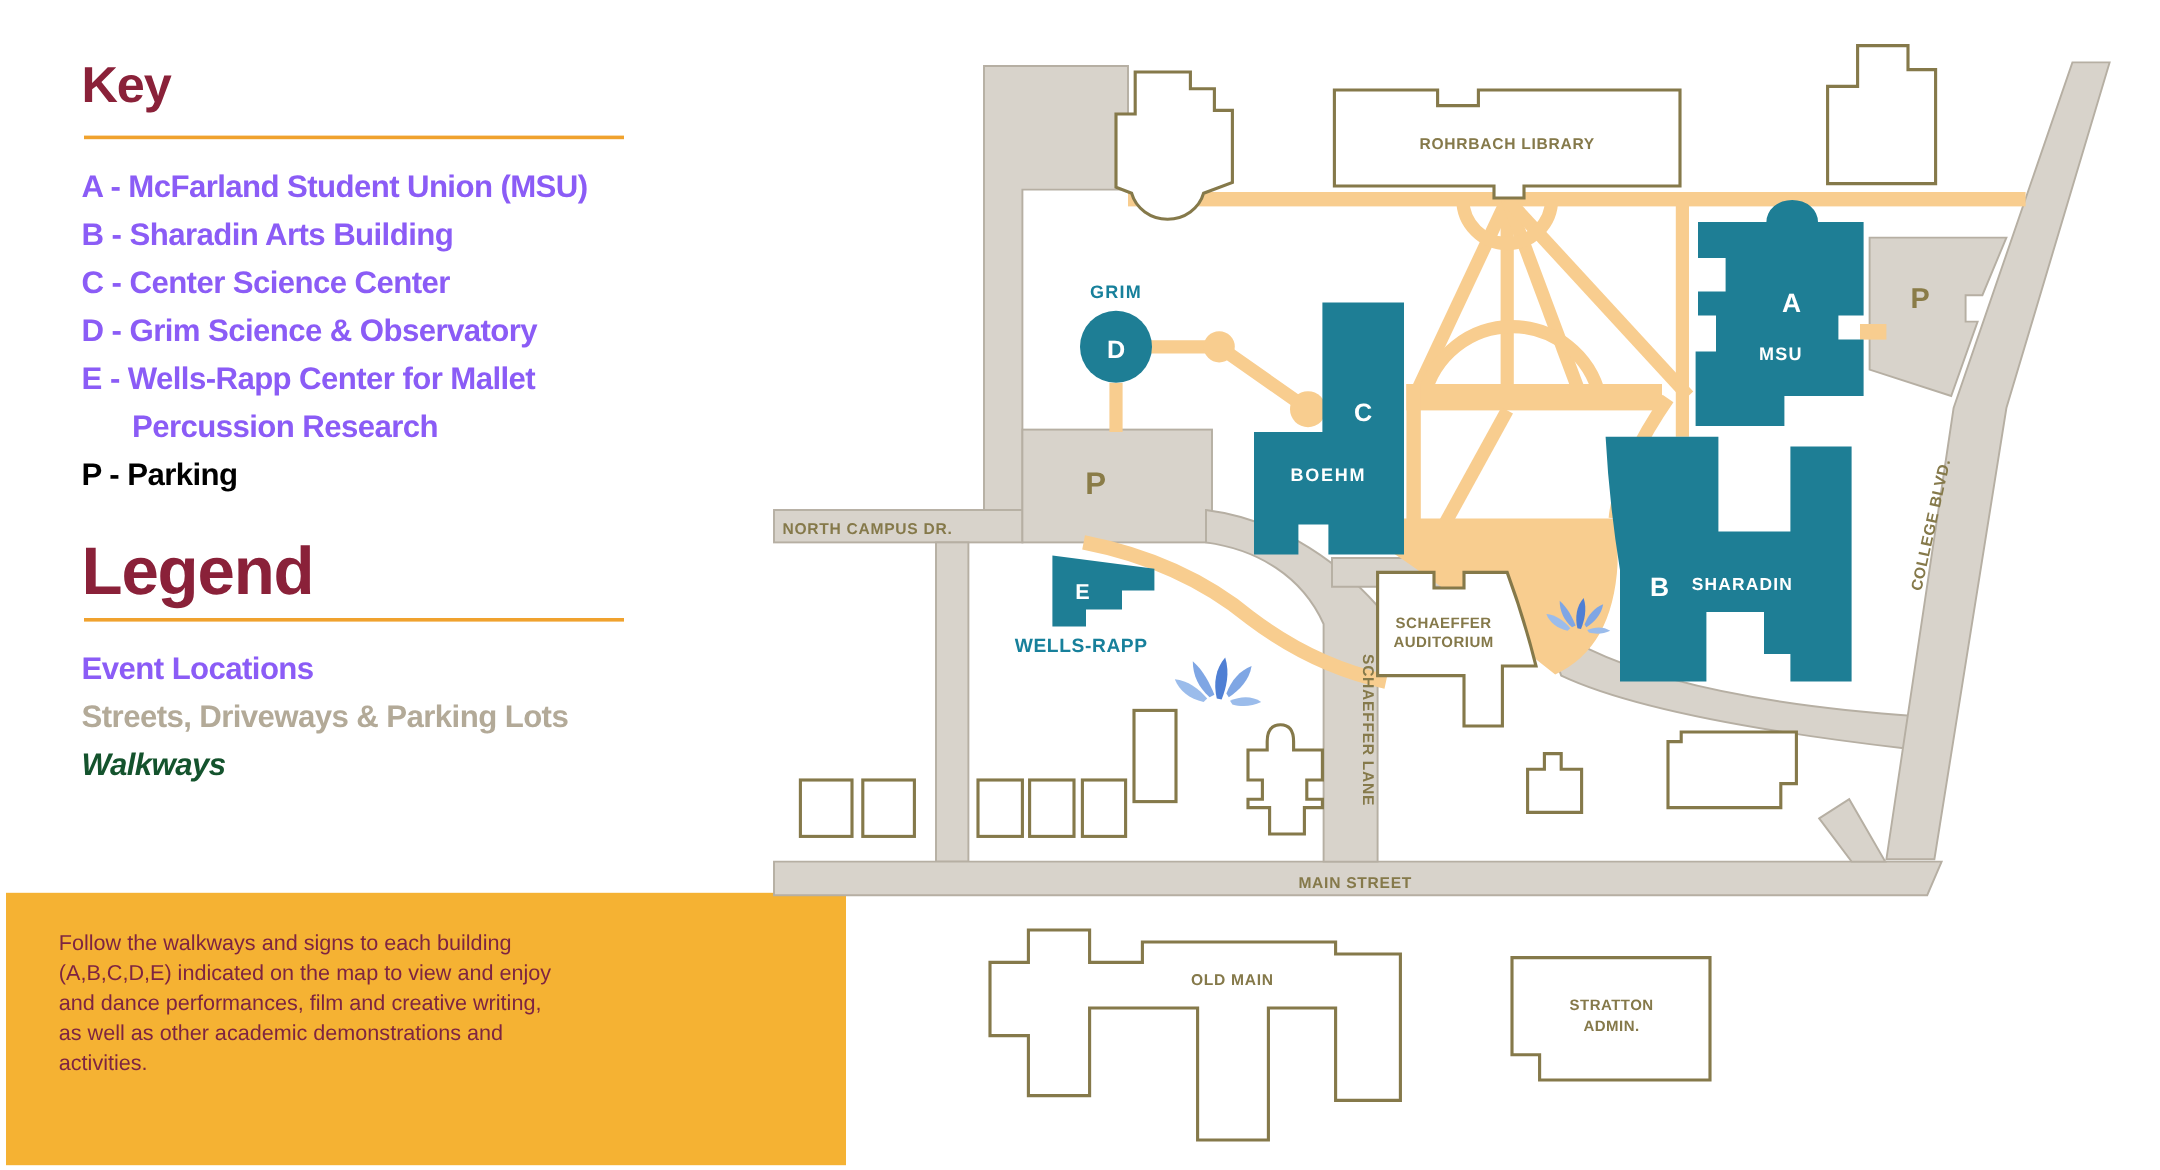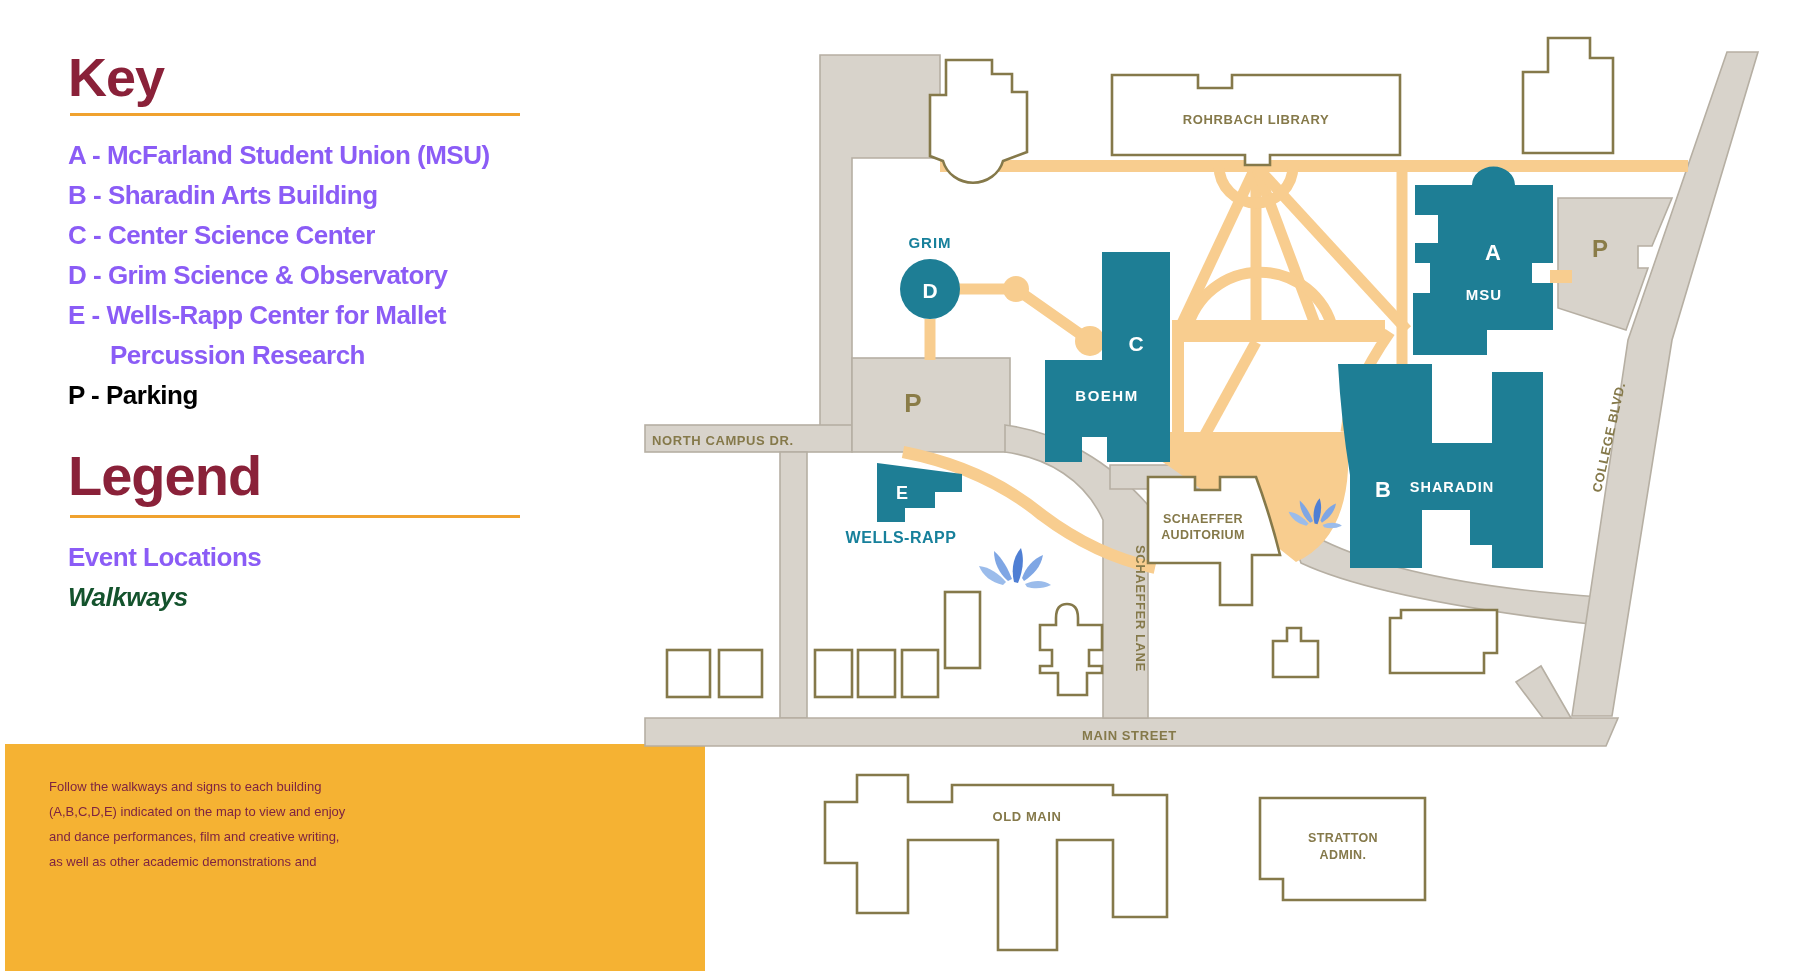--- a/index.html
+++ b/index.html
@@ -1,35 +1,35 @@
 <!DOCTYPE html>
 <html><head>
 <meta charset="utf-8">
 <style>
   html,body{margin:0;padding:0;background:#fff;}
   body{width:1800px;height:975px;position:relative;font-family:"Liberation Sans",sans-serif;overflow:hidden;}
 
   
-  .heading{position:absolute;left:68px;line-height:1;font-weight:bold;color:#8A2139;letter-spacing:-1px;font-size:54px;}
+  .heading{position:absolute;left:68px;line-height:1;font-weight:bold;color:#8A2139;letter-spacing:-1px;font-size:42px;}
   .h-key{top:50px;}
   .h-legend{top:448px;font-size:56px;}
   .rule{position:absolute;left:70px;width:450px;height:3px;background:#F0A22E;}
   .rule-key{top:113px;}
   .rule-legend{top:515px;}
   .list{position:absolute;left:68px;font-size:26px;font-weight:bold;letter-spacing:-0.5px;}
   .key-list{top:138px;}
   .legend-list{top:540px;}
   .list .row{height:40px;line-height:34px;white-space:nowrap;}
   .row.indent{padding-left:42px;}
   .c-teal{color:#8b5cf6;}
   .c-olive{color:#000000;}
   .c-street{color:#B3AA98;}
   .c-walk{color:#14532d;font-style:italic;}
   .note-box{position:absolute;left:5px;top:744px;width:700px;height:227px;background:#F5B233;}
-  .note-text{position:absolute;left:44px;top:30px;font-size:13px;line-height:25px;font-weight:normal;color:#7E2441;}
+  .note-text{position:absolute;left:44px;top:30px;font-size:18px;line-height:25px;font-weight:normal;color:#7E2441;}
 
   
   #map{position:absolute;left:0;top:0;}
   .street{fill:#D8D3CB;stroke:#B6AFA3;stroke-width:1.6;}
   .walk{fill:#F8CD8F;}
   .walk-line{stroke:#F8CD8F;stroke-width:11;fill:none;}
   .walk-line-w{stroke:#F8CD8F;stroke-width:12;fill:none;}
   .bldg{fill:#FFFFFF;stroke:#85794A;stroke-width:2.6;stroke-linejoin:miter;}
   .event{fill:#1E7E95;}
   text{font-family:"Liberation Sans",sans-serif;}
@@ -56,29 +56,31 @@
     <div class="row c-teal">E - Wells-Rapp Center for Mallet</div>
     <div class="row c-teal indent">Percussion Research</div>
     <div class="row c-olive">P - Parking</div>
   </div>
 
   <div class="heading h-legend">Legend</div>
   <div class="rule rule-legend"></div>
 
   <div class="list legend-list">
     <div class="row c-teal">Event Locations</div>
+    <div class="row c-street">Streets, Driveways &amp; Parking Lots</div>
     <div class="row c-walk">Walkways</div>
   </div>
 
   <div class="note-box">
     <div class="note-text">
       <div>Follow the walkways and signs to each building</div>
       <div>(A,B,C,D,E) indicated on the map to view and enjoy</div>
       <div>and dance performances, film and creative writing,</div>
       <div>as well as other academic demonstrations and</div>
+      <div>activities.</div>
     </div>
   </div>
 </div>
 
 <svg id="map" width="1800" height="975" viewBox="0 0 1800 975">
   <defs>
     <g id="fountain">
       <path d="M-2,2 C-5,-10 -3,-23 5,-32 C9,-19 6,-7 2,3 Z" fill="#4F7FD4"></path>
       <path d="M-8,1 C-17,-7 -22,-17 -22,-29 C-13,-21 -8,-11 -4,-1 Z" fill="#7FA6E4"></path>
       <path d="M-13,5 C-25,2 -33,-4 -37,-14 C-26,-13 -17,-6 -10,2 Z" fill="#9BBCEB"></path>

